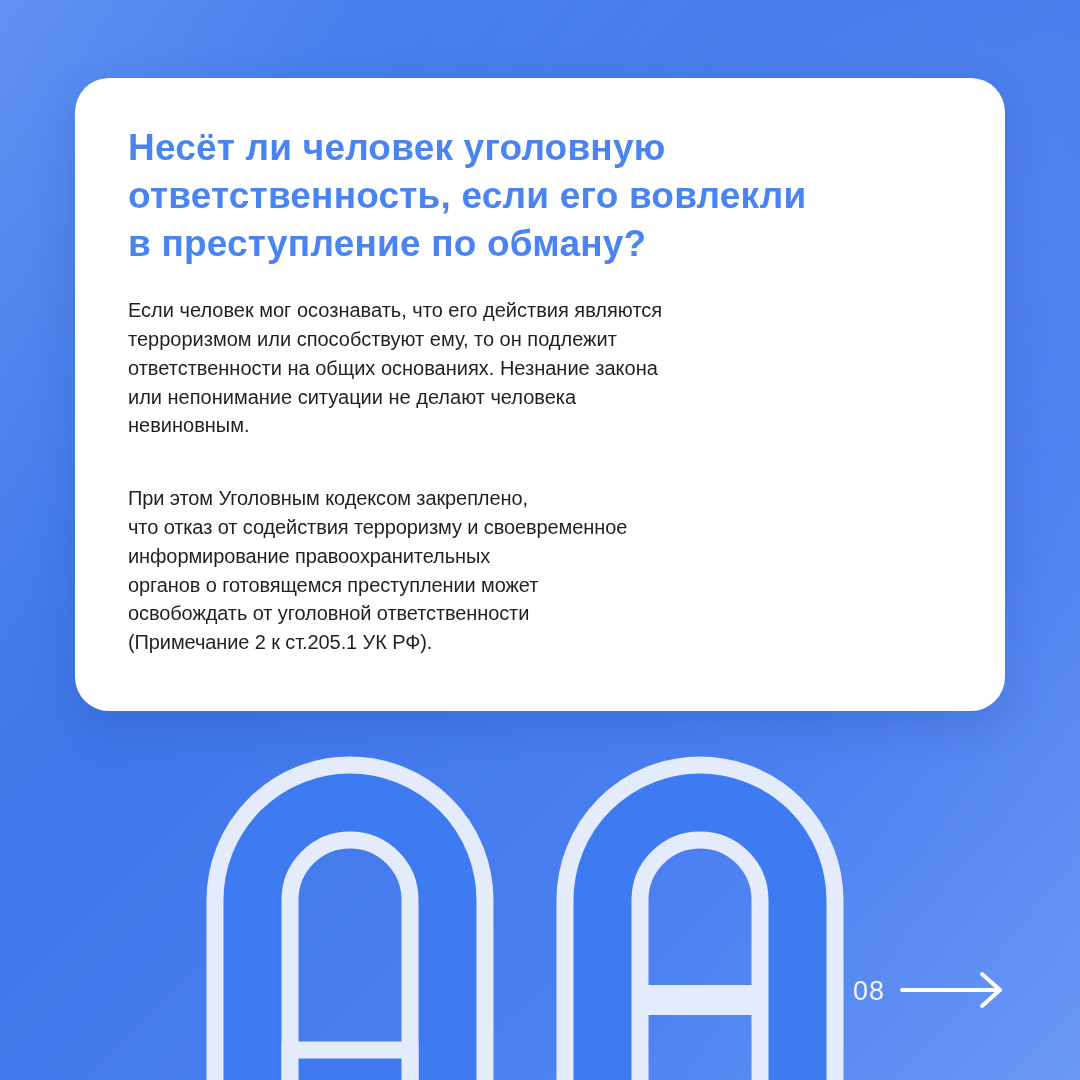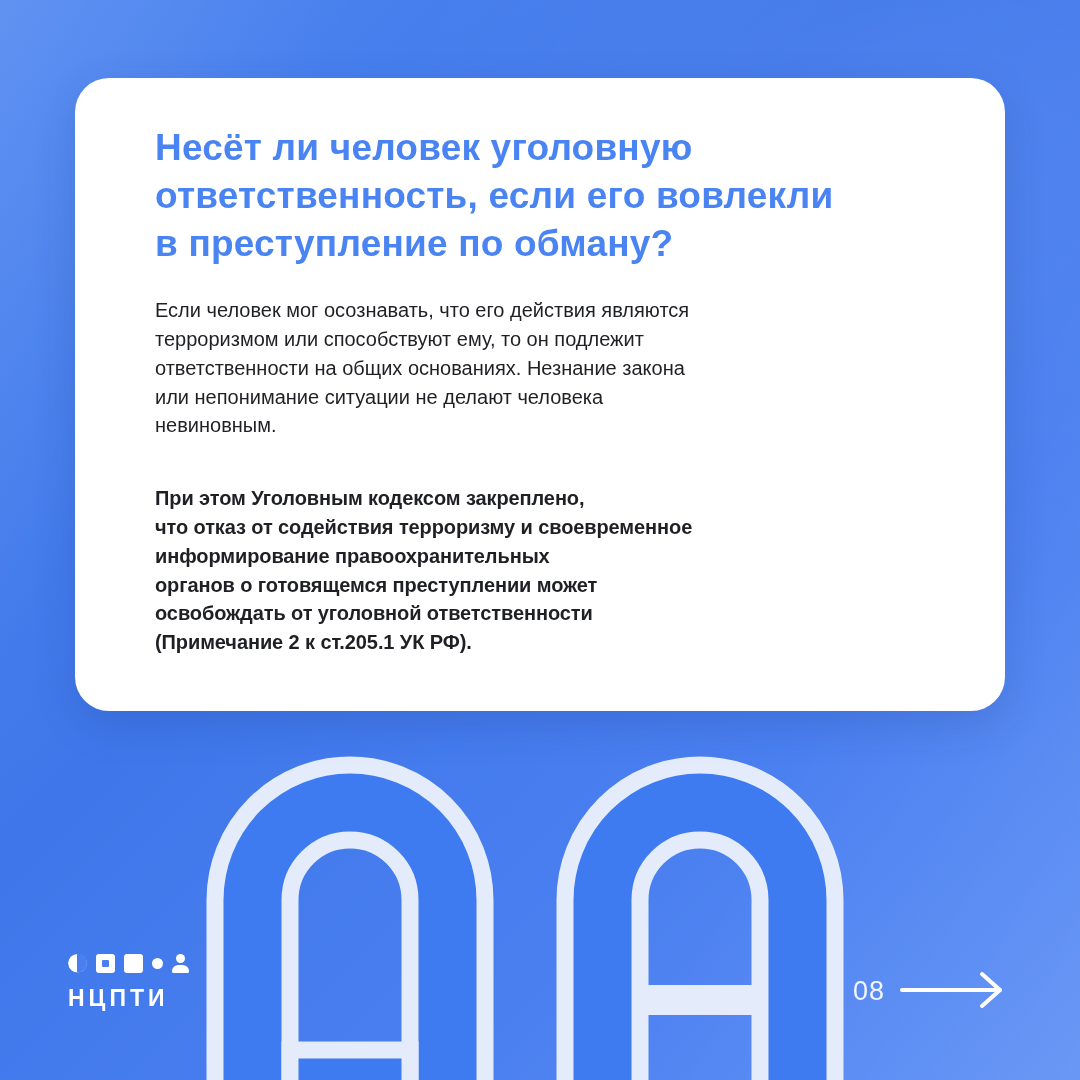--- a/index.html
+++ b/index.html
@@ -42,41 +42,41 @@
   .bigmark svg { display: block; width: 100%; height: 100%; }
 
   .card {
     position: absolute;
     left: 75px;
     top: 78px;
     width: 930px;
     border-radius: 34px;
     background: #ffffff;
     box-shadow: 0 14px 40px rgba(20, 50, 120, 0.18);
-    padding: 46px 56px 54px 80px;
+    padding: 46px 56px 54px 53px;
     box-sizing: border-box;
   }
   .card-title {
     color: #4a84f2;
     font-size: 37px;
     line-height: 1.30;
     font-weight: 700;
     letter-spacing: 0.2px;
     margin: 0 0 28px 0;
     white-space: pre-line;
   }
   .card-para {
     color: #1f2024;
     font-size: 20px;
     line-height: 1.44;
     margin: 0;
     white-space: pre-line;
   }
   .card-para.bold {
-    font-weight: 700;
+    font-weight: 400;
     margin-top: 44px;
     letter-spacing: -0.1px;
   }
 
   
   .logo {
     position: absolute;
     left: 68px;
     bottom: 68px;
     width: 130px;
@@ -198,30 +198,20 @@
 или непонимание ситуации не делают человека
 невиновным.</p>
     <p class="card-para bold">При этом Уголовным кодексом закреплено,
 что отказ от содействия терроризму и своевременное
 информирование правоохранительных
 органов о готовящемся преступлении может
 освобождать от уголовной ответственности
 (Примечание 2 к ст.205.1 УК РФ).</p>
   </div>
 
-  <div class="logo">
-    <div class="logo-glyphs">
-      <span class="g circle-left"></span>
-      <span class="g sq sq-hole"></span>
-      <span class="g sq"></span>
-      <span class="g dot"></span>
-      <span class="g person"></span>
-    </div>
-    <div class="logo-word">НЦПТИ</div>
-  </div>
 
   <div class="page-num">08</div>
 
   <div class="next-arrow">
     <svg width="110" height="40" viewBox="0 0 110 40" xmlns="http://www.w3.org/2000/svg" aria-hidden="true">
       <line x1="2" y1="20" x2="100" y2="20" stroke="#ffffff" stroke-width="4" stroke-linecap="round"></line>
       <polyline points="82,4 100,20 82,36" fill="none" stroke="#ffffff" stroke-width="4" stroke-linecap="round" stroke-linejoin="round"></polyline>
     </svg>
   </div>
 </div>

